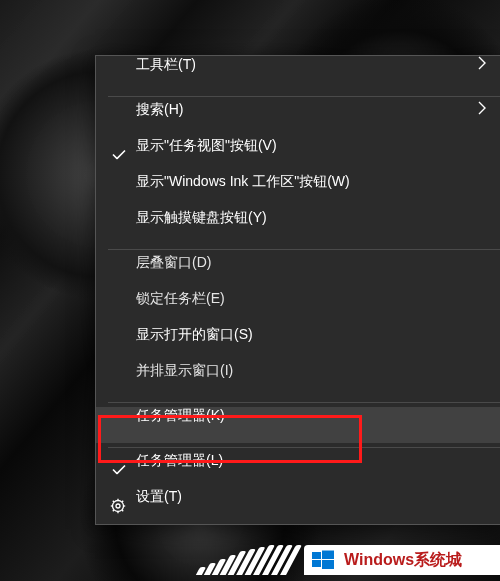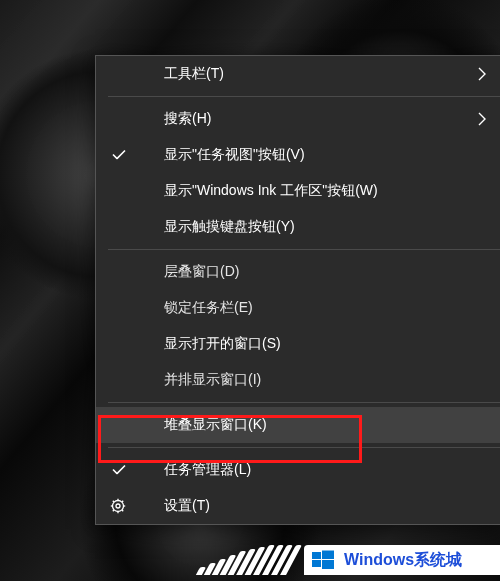--- a/index.html
+++ b/index.html
@@ -5,33 +5,33 @@
   html,body{margin:0;padding:0;width:500px;height:581px;overflow:hidden;background:#1a1a1a;font-family:"Segoe UI","Microsoft YaHei",sans-serif;font-size:14px;color:#fff}
   .bg{position:absolute;inset:0;
     background:
       radial-gradient(circle at 20% 30%,#555 0,#222 18%,transparent 22%),
       radial-gradient(circle at 60% 70%,#606060 0,#202020 16%,transparent 24%),
       radial-gradient(circle at 80% 20%,#505050 0,#1a1a1a 14%,transparent 20%),
       radial-gradient(circle at 40% 90%,#4a4a4a 0,#181818 14%,transparent 20%),
       linear-gradient(130deg,#2a2a2a 0%,#3a3a3a 10%,#1e1e1e 20%,#333 30%,#181818 40%,#2d2d2d 55%,#191919 70%,#303030 85%,#1b1b1b 100%);
     filter:contrast(1.15) brightness(.9)}
   .menu{position:absolute;left:95px;top:55px;width:405px;background:#2b2b2b;border:1px solid #555;box-shadow:0 4px 20px rgba(0,0,0,.6)}
-  .item{position:relative;display:flex;align-items:center;height:36px;padding-left:68px;padding-right:14px;color:#fff;cursor:default}
+  .item{position:relative;display:flex;align-items:flex-start;height:36px;padding-left:40px;padding-right:14px;color:#fff;cursor:default}
   .item.hover{background:#414141}
   .item.disabled{color:#e5e5e5}
   .sep{height:1px;margin:4px 0 4px 12px;background:#4a4a4a}
   .chk{position:absolute;left:16px;top:50%;width:14px;height:10px;transform:translateY(-55%)}
   .chk svg{display:block}
   .gear{position:absolute;left:14px;top:50%;transform:translateY(-50%);width:16px;height:16px}
   .gear svg{display:block}
   .arrow{margin-left:auto;font-family:"Segoe MDL2 Assets",sans-serif;color:#fff}
   .arrow svg{display:block}
   .highlight{position:absolute;border:3px solid #ff1a1a;pointer-events:none}
   .wm{position:absolute;right:0;bottom:6px}
-  .wm-bar{position:absolute;right:0;bottom:0;height:30px;width:196px;background:#fff;border-top-left-radius:4px;display:flex;align-items:center;padding-left:40px;box-sizing:border-box;font-weight:700;font-size:16px;color:#1d4ed8}
+  .wm-bar{position:absolute;right:0;bottom:0;height:30px;width:196px;background:#fff;border-top-left-radius:4px;display:flex;align-items:center;padding-left:40px;box-sizing:border-box;font-weight:700;font-size:16px;color:#b91c1c}
   .wm-stripes{position:absolute;right:192px;bottom:0;height:30px;width:110px;display:flex;align-items:flex-end;gap:3px}
   .wm-stripes span{width:6px;background:#fff;border-top-left-radius:2px;border-top-right-radius:2px;transform:skewX(-28deg)}
   .winlogo{position:absolute;left:8px;top:50%;transform:translateY(-50%);width:22px;height:22px}
 </style>
 </head>
 <body>
 
 <div class="bg"></div>
 
 <div class="menu">
@@ -87,21 +87,21 @@
     <span>显示打开的窗口(S)</span>
   </div>
 
   <div class="item disabled">
     <span>并排显示窗口(I)</span>
   </div>
 
   <div class="sep"></div>
 
   <div class="item hover">
-    <span>堆叠显示窗口(K)</span>
+    <span>任务管理器(K)</span>
   </div>
 
   <div class="sep"></div>
 
   <div class="item">
     <span class="chk">
       <svg width="14" height="10" viewBox="0 0 14 10">
           <path d="M1 5 L5 9 L13 1" stroke="#fff" stroke-width="1.6" fill="none"></path>
         </svg>
     </span>

